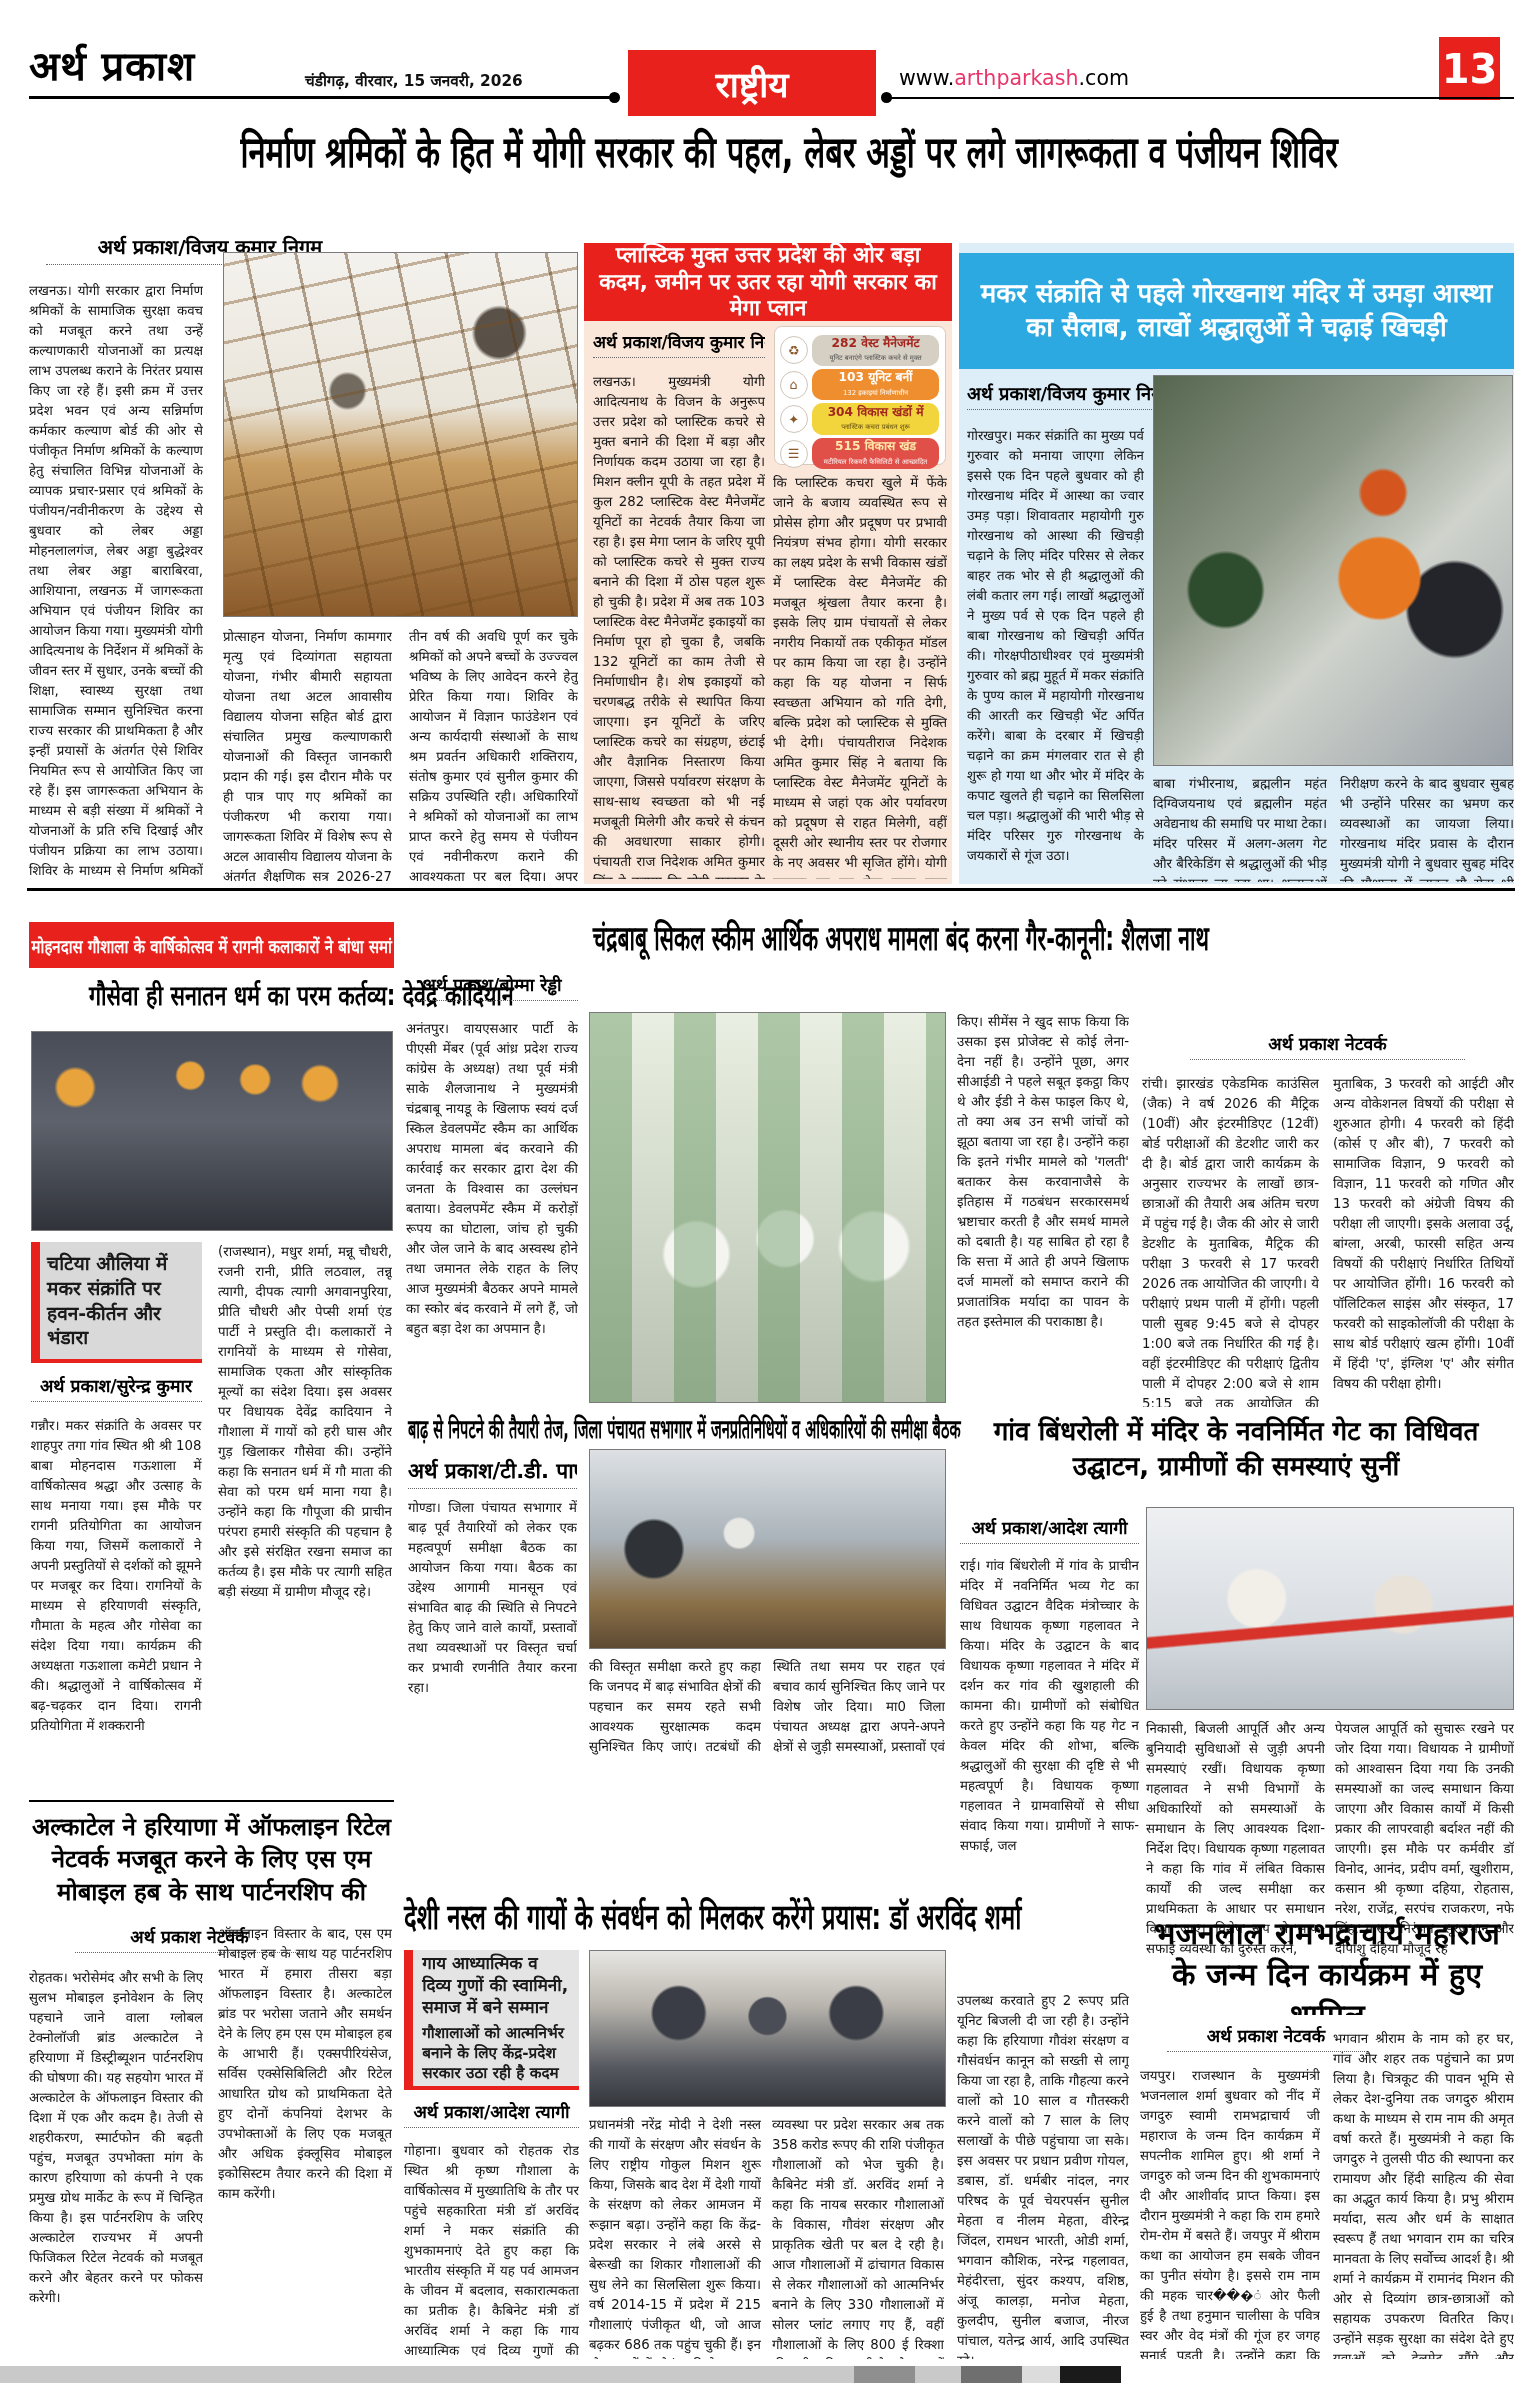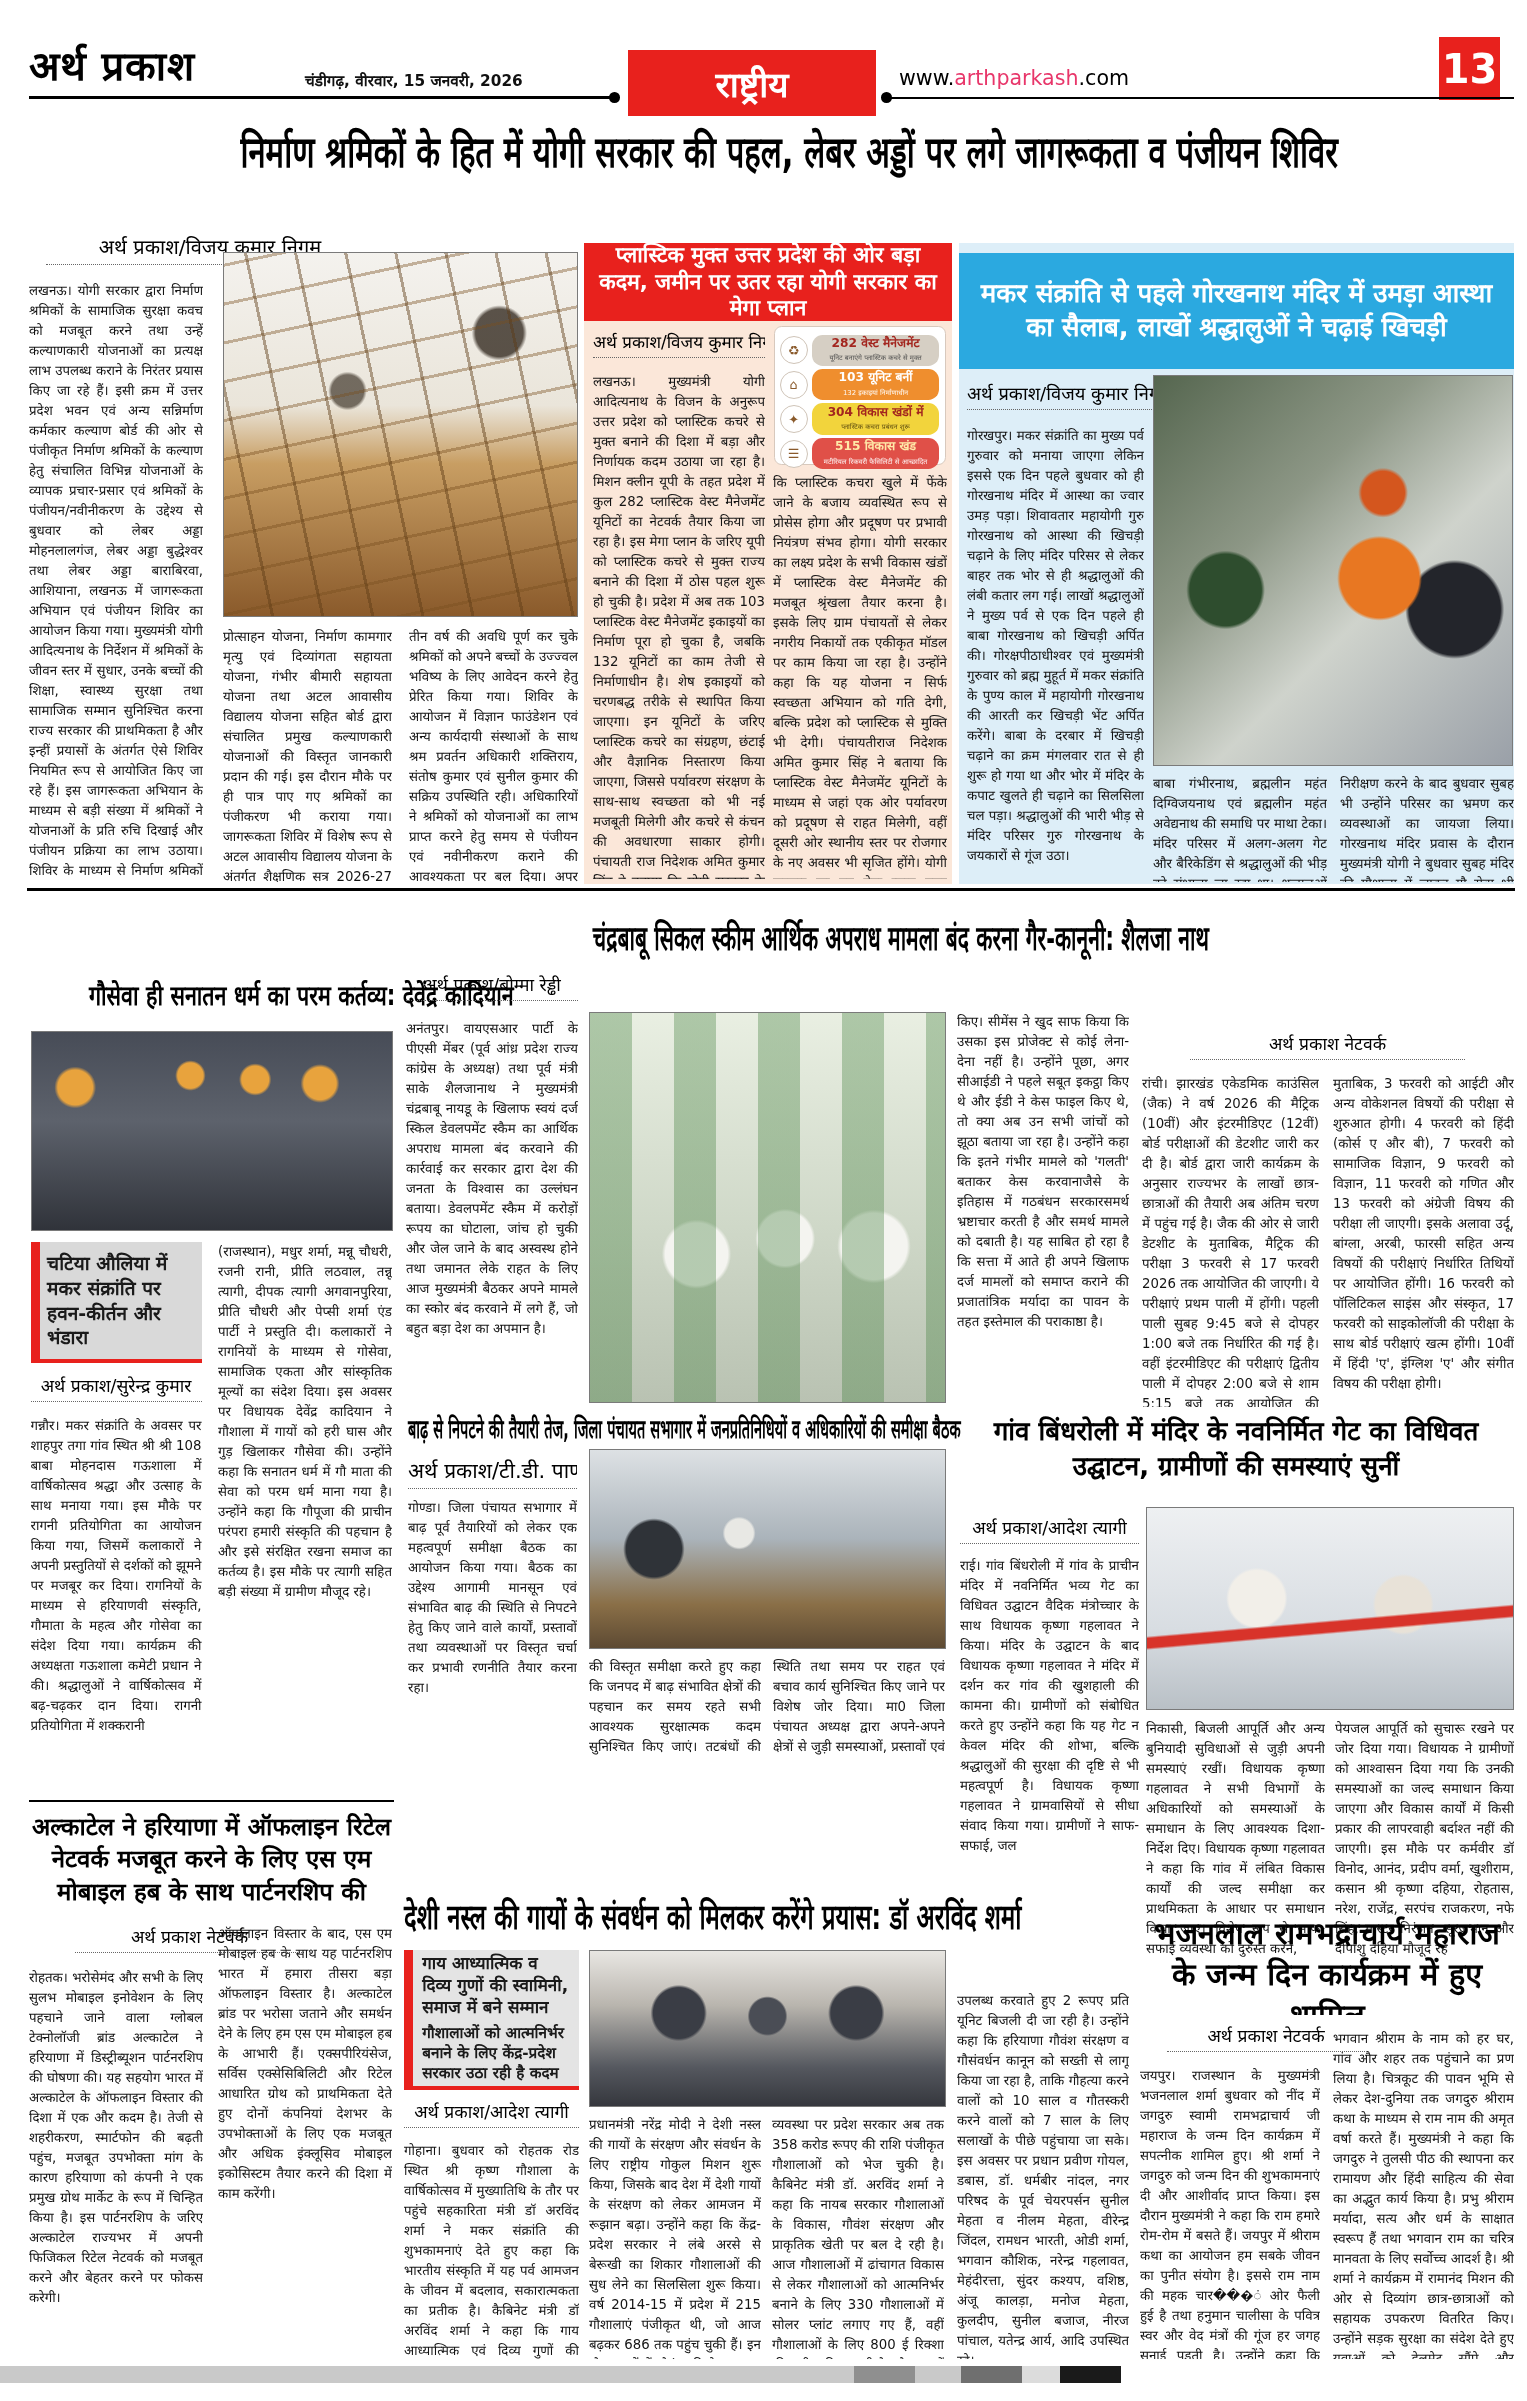--- a/index.html
+++ b/index.html
@@ -1,19 +1,19 @@
 <!DOCTYPE html>
 <html style="font-size:12.2px"><head>
 <meta charset="utf-8">
 <style>
   html,body{margin:0;padding:0;background:#f2f2f2;font-family:"DejaVu Sans",sans-serif;}
   .page{position:relative;width:1527px;height:2401px;background:#ffffff;margin:0 auto;overflow:hidden;color:#111;}
   .abs{position:absolute;}
   .col{position:absolute;font-size:13.3px;line-height:20px;text-align:justify;overflow:hidden;color:#141414;}
-  .byline{font-weight:400;font-size:17.5px;text-align:center;padding-bottom:3.8px;border-bottom:1.5px dotted #666;color:#000;position:absolute;overflow:hidden;white-space:nowrap;}
+  .byline{font-weight:700;font-size:17.5px;text-align:center;padding-bottom:3.8px;border-bottom:1.5px dotted #666;color:#000;position:absolute;overflow:hidden;white-space:nowrap;}
   .headline{font-weight:700;color:#000;position:absolute;}
   .nowrap{white-space:nowrap;overflow:visible;}
   .cx{display:inline-block;transform-origin:0 50%;}
   .boxhead{position:absolute;display:flex;align-items:center;justify-content:center;text-align:center;font-weight:700;color:#fff;}
   .photo{position:absolute;border:0.8px solid #7a7a7a;box-sizing:border-box;}
   .rule{position:absolute;background:#000;}
   .dot{position:absolute;width:10.7px;height:10.7px;border-radius:50%;background:#000;}
   .greybox{position:absolute;background:#d9d9d9;border-left:9.2px solid #e8211d;border-bottom:4.6px solid #e8211d;box-sizing:border-box;display:flex;align-items:center;font-weight:700;color:#1a1a1a;}
   .info-wrap{position:absolute;background:#fff;border:0.8px solid #d8c9bd;border-radius:7.6px;padding:6.1px 6.1px 6.1px 4.6px;box-sizing:border-box;display:flex;flex-direction:column;justify-content:space-between;}
   .info-row{display:flex;align-items:center;gap:4.6px;margin:1.5px 0;}
@@ -137,20 +137,23 @@
     <span>मकर संक्रांति से पहले गोरखनाथ मंदिर में उमड़ा आस्था का सैलाब, लाखों श्रद्धालुओं ने चढ़ाई खिचड़ी</span>
   </div>
   <div class="byline" style="left:967px;top:380px;width:229px;font-size:18.3px;text-align:left;">अर्थ प्रकाश/विजय कुमार निगम</div>
   <div class="col" style="left:967px;top:426px;width:177px;height:455px;">गोरखपुर। मकर संक्रांति का मुख्य पर्व गुरुवार को मनाया जाएगा लेकिन इससे एक दिन पहले बुधवार को ही गोरखनाथ मंदिर में आस्था का ज्वार उमड़ पड़ा। शिवावतार महायोगी गुरु गोरखनाथ को आस्था की खिचड़ी चढ़ाने के लिए मंदिर परिसर से लेकर बाहर तक भोर से ही श्रद्धालुओं की लंबी कतार लग गई। लाखों श्रद्धालुओं ने मुख्य पर्व से एक दिन पहले ही बाबा गोरखनाथ को खिचड़ी अर्पित की। गोरक्षपीठाधीश्वर एवं मुख्यमंत्री गुरुवार को ब्रह्म मुहूर्त में मकर संक्रांति के पुण्य काल में महायोगी गोरखनाथ की आरती कर खिचड़ी भेंट अर्पित करेंगे। बाबा के दरबार में खिचड़ी चढ़ाने का क्रम मंगलवार रात से ही शुरू हो गया था और भोर में मंदिर के कपाट खुलते ही चढ़ाने का सिलसिला चल पड़ा। श्रद्धालुओं की भारी भीड़ से मंदिर परिसर गुरु गोरखनाथ के जयकारों से गूंज उठा।</div>
   <div class="photo photo-gorakhnath" style="left:1153px;top:375px;width:360px;height:391px;"></div>
   <div class="col" style="left:1153px;top:774px;width:174px;height:108px;">बाबा गंभीरनाथ, ब्रह्मलीन महंत दिग्विजयनाथ एवं ब्रह्मलीन महंत अवेद्यनाथ की समाधि पर माथा टेका। मंदिर परिसर में अलग-अलग गेट और बैरिकेडिंग से श्रद्धालुओं की भीड़ को संभाला जा रहा था। श्रद्धालुओं की सुविधा के दृष्टिगत सुरक्षा एवं खिचड़ी व्यवस्थाओं की मॉनिटरिंग कर रही मशीनरी रात भर मंदिर परिसर में सक्रिय रही।</div>
   <div class="col" style="left:1340px;top:774px;width:174px;height:108px;">निरीक्षण करने के बाद बुधवार सुबह भी उन्होंने परिसर का भ्रमण कर व्यवस्थाओं का जायजा लिया। गोरखनाथ मंदिर प्रवास के दौरान मुख्यमंत्री योगी ने बुधवार सुबह मंदिर की गौशाला में जाकर गौ सेवा भी की। उन्होंने गौवंश को गुड़ खिलाया और साथ आए बच्चों को दुलारकर आशीर्वाद और चॉकलेट दिया।</div>
 
   <div class="rule" style="left:27px;top:888px;width:1488px;height:3.1px;"></div>
 
+  <div class="boxhead" style="left:29px;top:922px;width:365px;height:46px;background:#e8211d;font-size:18.3px;white-space:nowrap;overflow:visible;">
+    <span class="cx" style="transform:scaleX(.82);transform-origin:50% 50%;">मोहनदास गौशाला के वार्षिकोत्सव में रागनी कलाकारों ने बांधा समां</span>
+  </div>
   <div class="headline nowrap" style="left:29px;top:976px;width:365px;font-size:27.5px;text-align:center;">
     <span class="cx" style="transform:scaleX(.78);transform-origin:50% 50%;">गौसेवा ही सनातन धर्म का परम कर्तव्य: देवेंद्र कादियान</span>
   </div>
   <div class="photo photo-gauseva" style="left:30.5px;top:1031px;width:362px;height:200px;"></div>
   <div class="greybox" style="left:30.5px;top:1242px;width:171px;height:121px;font-size:19px;line-height:1.3;padding:6.1px 7.6px;">
     <span>चटिया औलिया में मकर संक्रांति पर हवन-कीर्तन और भंडारा</span>
   </div>
   <div class="byline" style="left:30.5px;top:1373px;width:171px;font-size:17.5px;">अर्थ प्रकाश/सुरेन्द्र कुमार</div>
   <div class="col" style="left:30.5px;top:1416px;width:171px;height:343px;">गन्नौर। मकर संक्रांति के अवसर पर शाहपुर तगा गांव स्थित श्री श्री 108 बाबा मोहनदास गऊशाला में वार्षिकोत्सव श्रद्धा और उत्साह के साथ मनाया गया। इस मौके पर रागनी प्रतियोगिता का आयोजन किया गया, जिसमें कलाकारों ने अपनी प्रस्तुतियों से दर्शकों को झूमने पर मजबूर कर दिया। रागनियों के माध्यम से हरियाणवी संस्कृति, गौमाता के महत्व और गोसेवा का संदेश दिया गया। कार्यक्रम की अध्यक्षता गऊशाला कमेटी प्रधान ने की। श्रद्धालुओं ने वार्षिकोत्सव में बढ़-चढ़कर दान दिया। रागनी प्रतियोगिता में शक्करानी</div>
   <div class="col" style="left:218px;top:1242px;width:174px;height:520px;">(राजस्थान), मधुर शर्मा, मन्नू चौधरी, रजनी रानी, प्रीति लठवाल, तन्नू त्यागी, दीपक त्यागी अगवानपुरिया, प्रीति चौधरी और पेप्सी शर्मा एंड पार्टी ने प्रस्तुति दी। कलाकारों ने रागनियों के माध्यम से गोसेवा, सामाजिक एकता और सांस्कृतिक मूल्यों का संदेश दिया। इस अवसर पर विधायक देवेंद्र कादियान ने गौशाला में गायों को हरी घास और गुड़ खिलाकर गौसेवा की। उन्होंने कहा कि सनातन धर्म में गौ माता की सेवा को परम धर्म माना गया है। उन्होंने कहा कि गौपूजा की प्राचीन परंपरा हमारी संस्कृति की पहचान है और इसे संरक्षित रखना समाज का कर्तव्य है। इस मौके पर त्यागी सहित बड़ी संख्या में ग्रामीण मौजूद रहे।</div>

